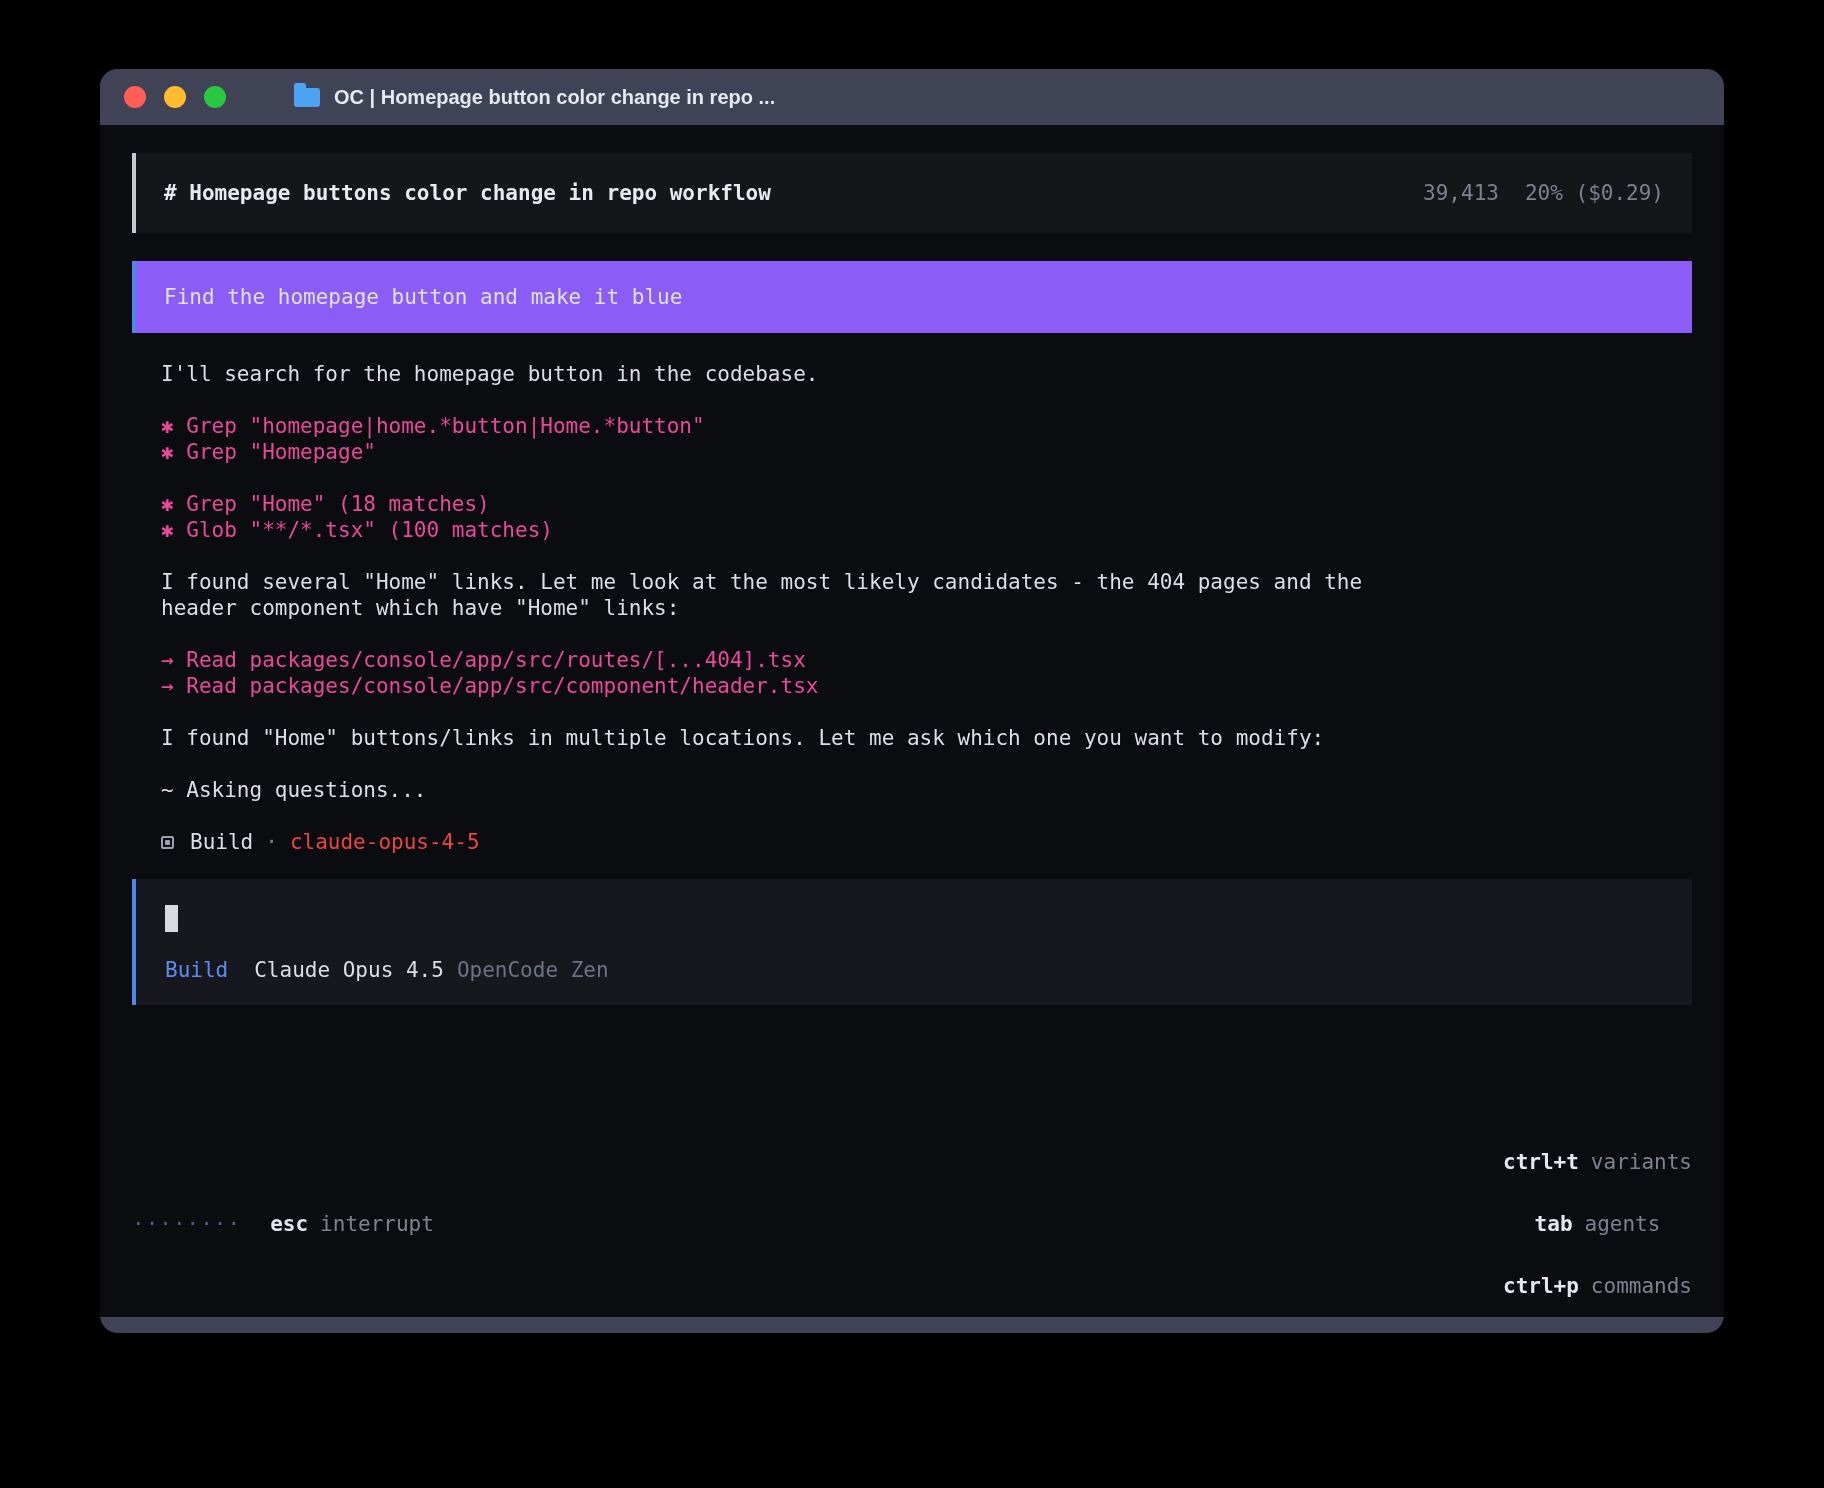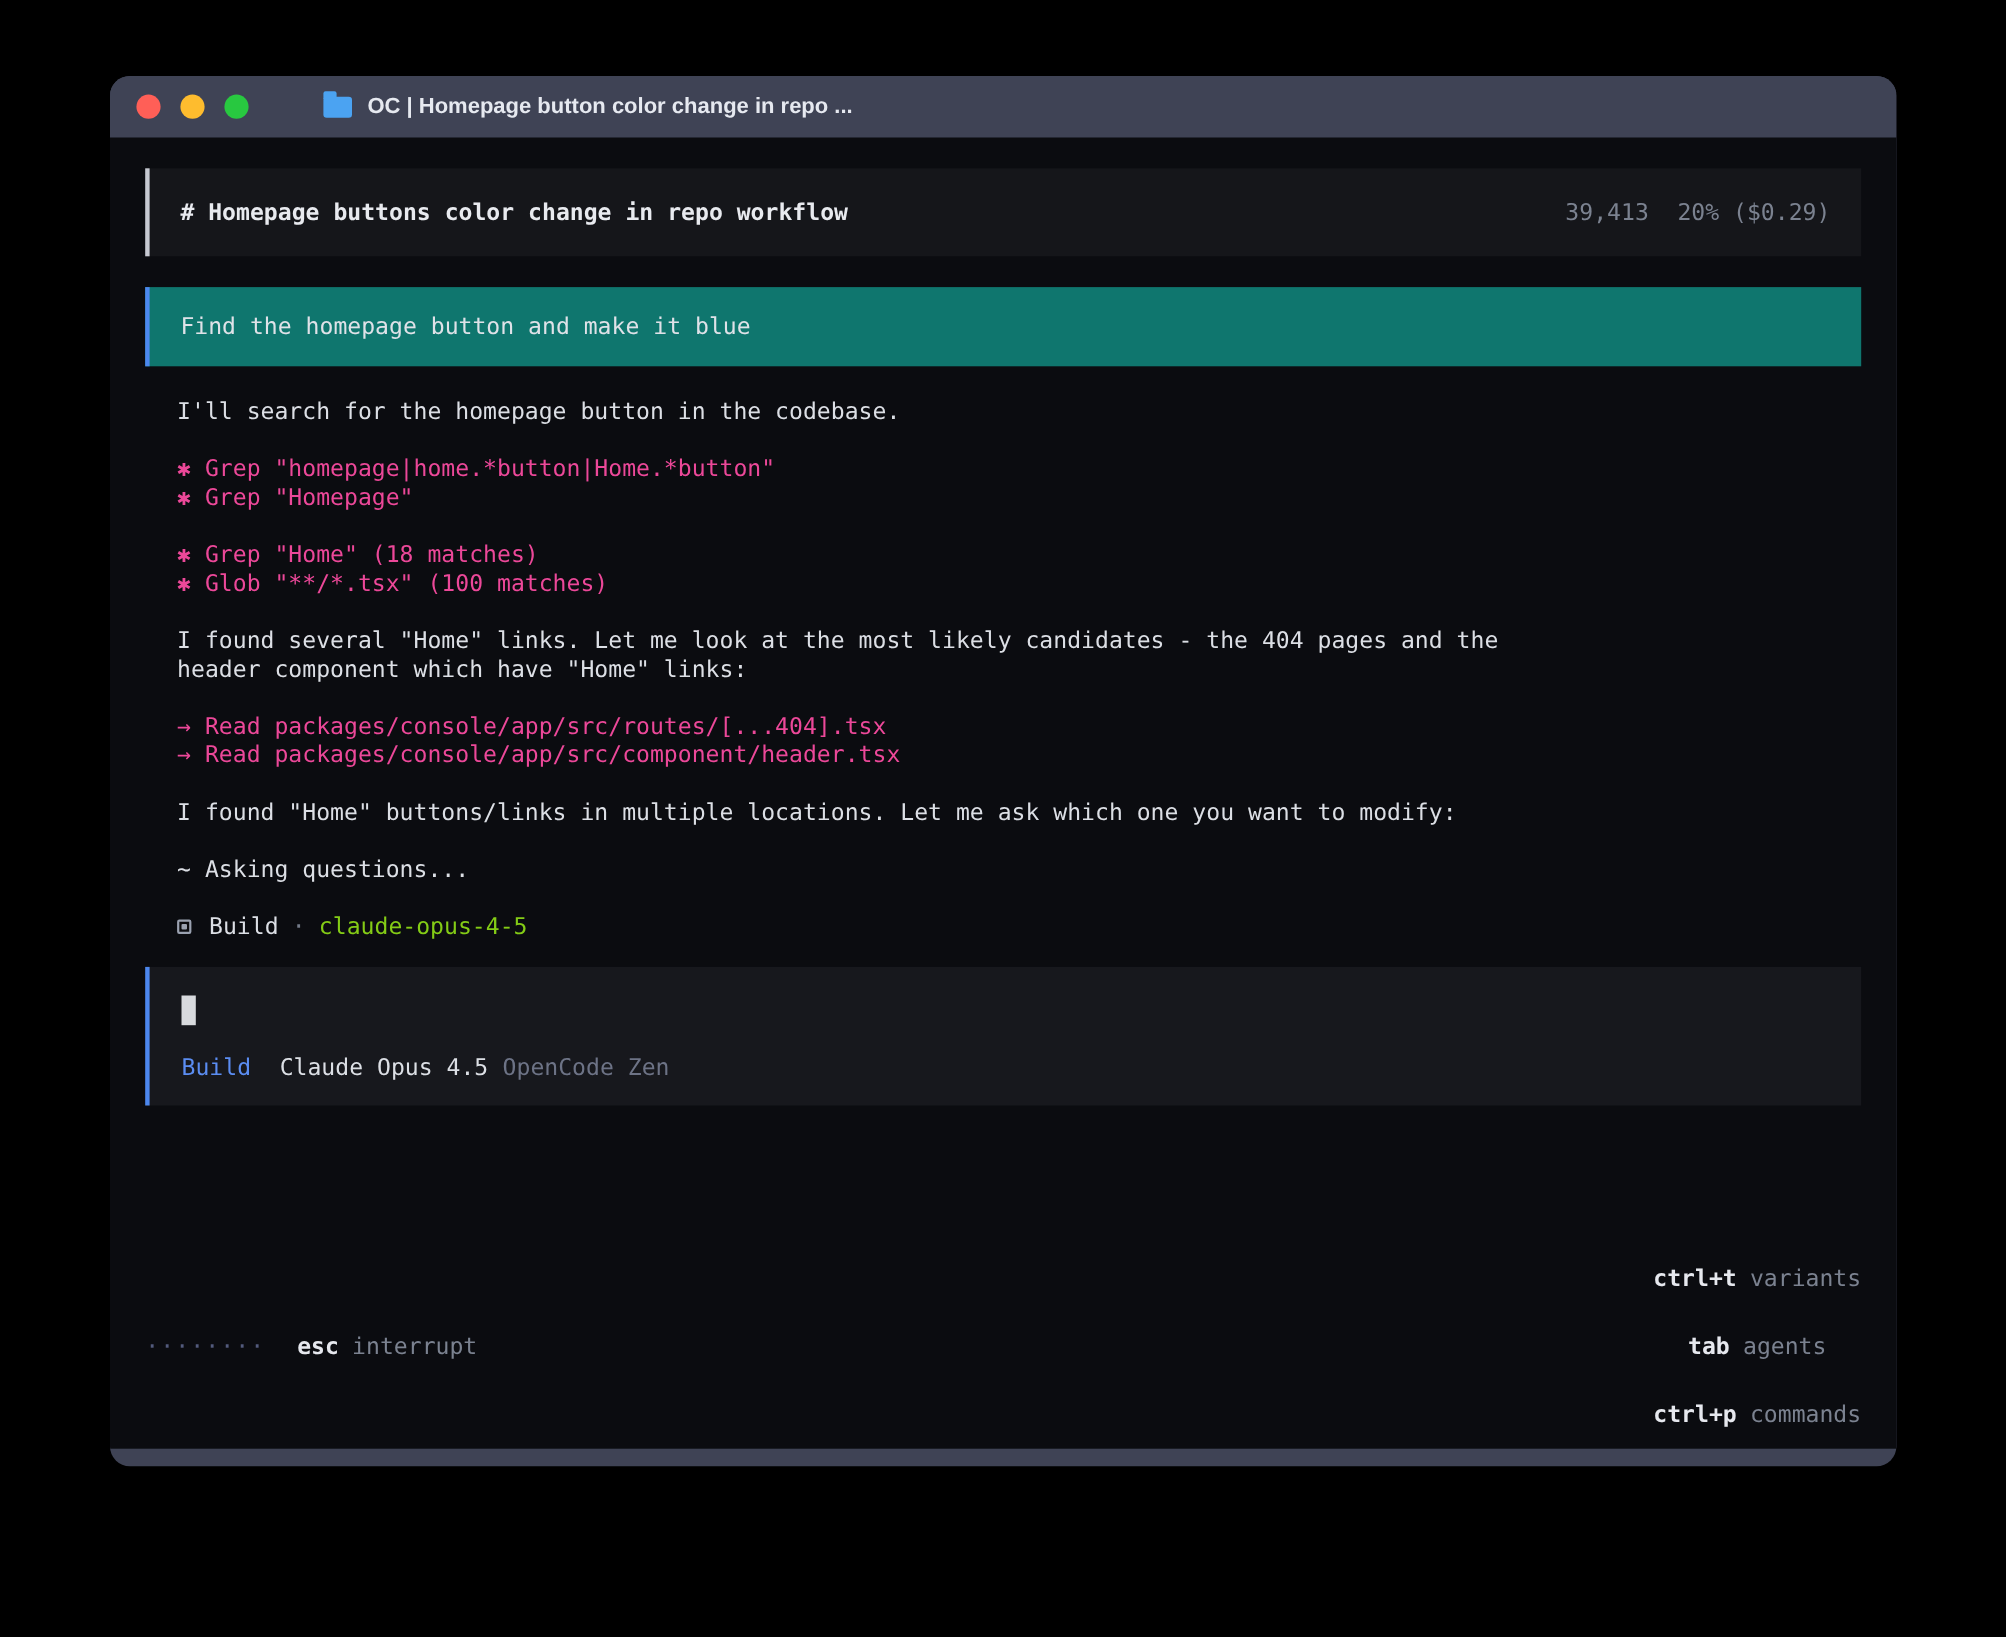--- a/index.html
+++ b/index.html
@@ -46,38 +46,38 @@
 
   .session-header {
     flex:0 0 80px; background:#15161a; border-left:4px solid #c6c9d1;
     display:flex; align-items:center; justify-content:space-between;
     padding:0 28px; 
   }
   .sh-title { font-weight:bold; color:#e8eaef; white-space:nowrap; }
   .sh-right { display:flex; gap:26px; color:#7b8290; white-space:nowrap; }
 
   .user-msg {
-    margin-top:28px; background:#0f766e; border-left:4px solid #4c87ee;
+    margin-top:28px; background:#8b5cf6; border-left:4px solid #4c87ee;
     padding:23px 28px; color:#dfe2e8;
   }
 
   .transcript { margin-top:28px; padding:0 33px 0 29px; }
   .transcript p.txt { color:#dcdfe5; margin:0 0 26px 0; max-width:99ch; }
   .tools { color:#ec4899; margin:0 0 26px 0; }
   .tools div { white-space:pre; }
 
   .agent-row { display:flex; align-items:center; margin:0; }
   .agent-icon {
     width:13px; height:13px; border:2px solid #9aa1b0; border-radius:2px;
     display:inline-flex; align-items:center; justify-content:center; flex:0 0 auto;
   }
   .agent-icon i { width:5px; height:5px; background:#9aa1b0; border-radius:1px; display:block; }
   .agent-name { margin-left:16px; color:#dcdfe5; }
   .agent-sep  { margin:0 12px; color:#747b89; }
-  .agent-model { color:#84cc16; }
+  .agent-model { color:#ef4444; }
 
   .input-box {
     margin-top:24px; background:#17181d; border-left:4px solid #4c87ee;
     padding:26px 28px 22px 29px;
   }
   .cursor { display:block; width:13px; height:27px; background:#d8dade; }
   .input-meta { margin-top:25px; display:flex; align-items:baseline; white-space:nowrap; }
   .mode { color:#5b8df2; }
   .model { margin-left:26px; color:#dcdfe5; }
   .provider { margin-left:13px; color:#6d7386; }

